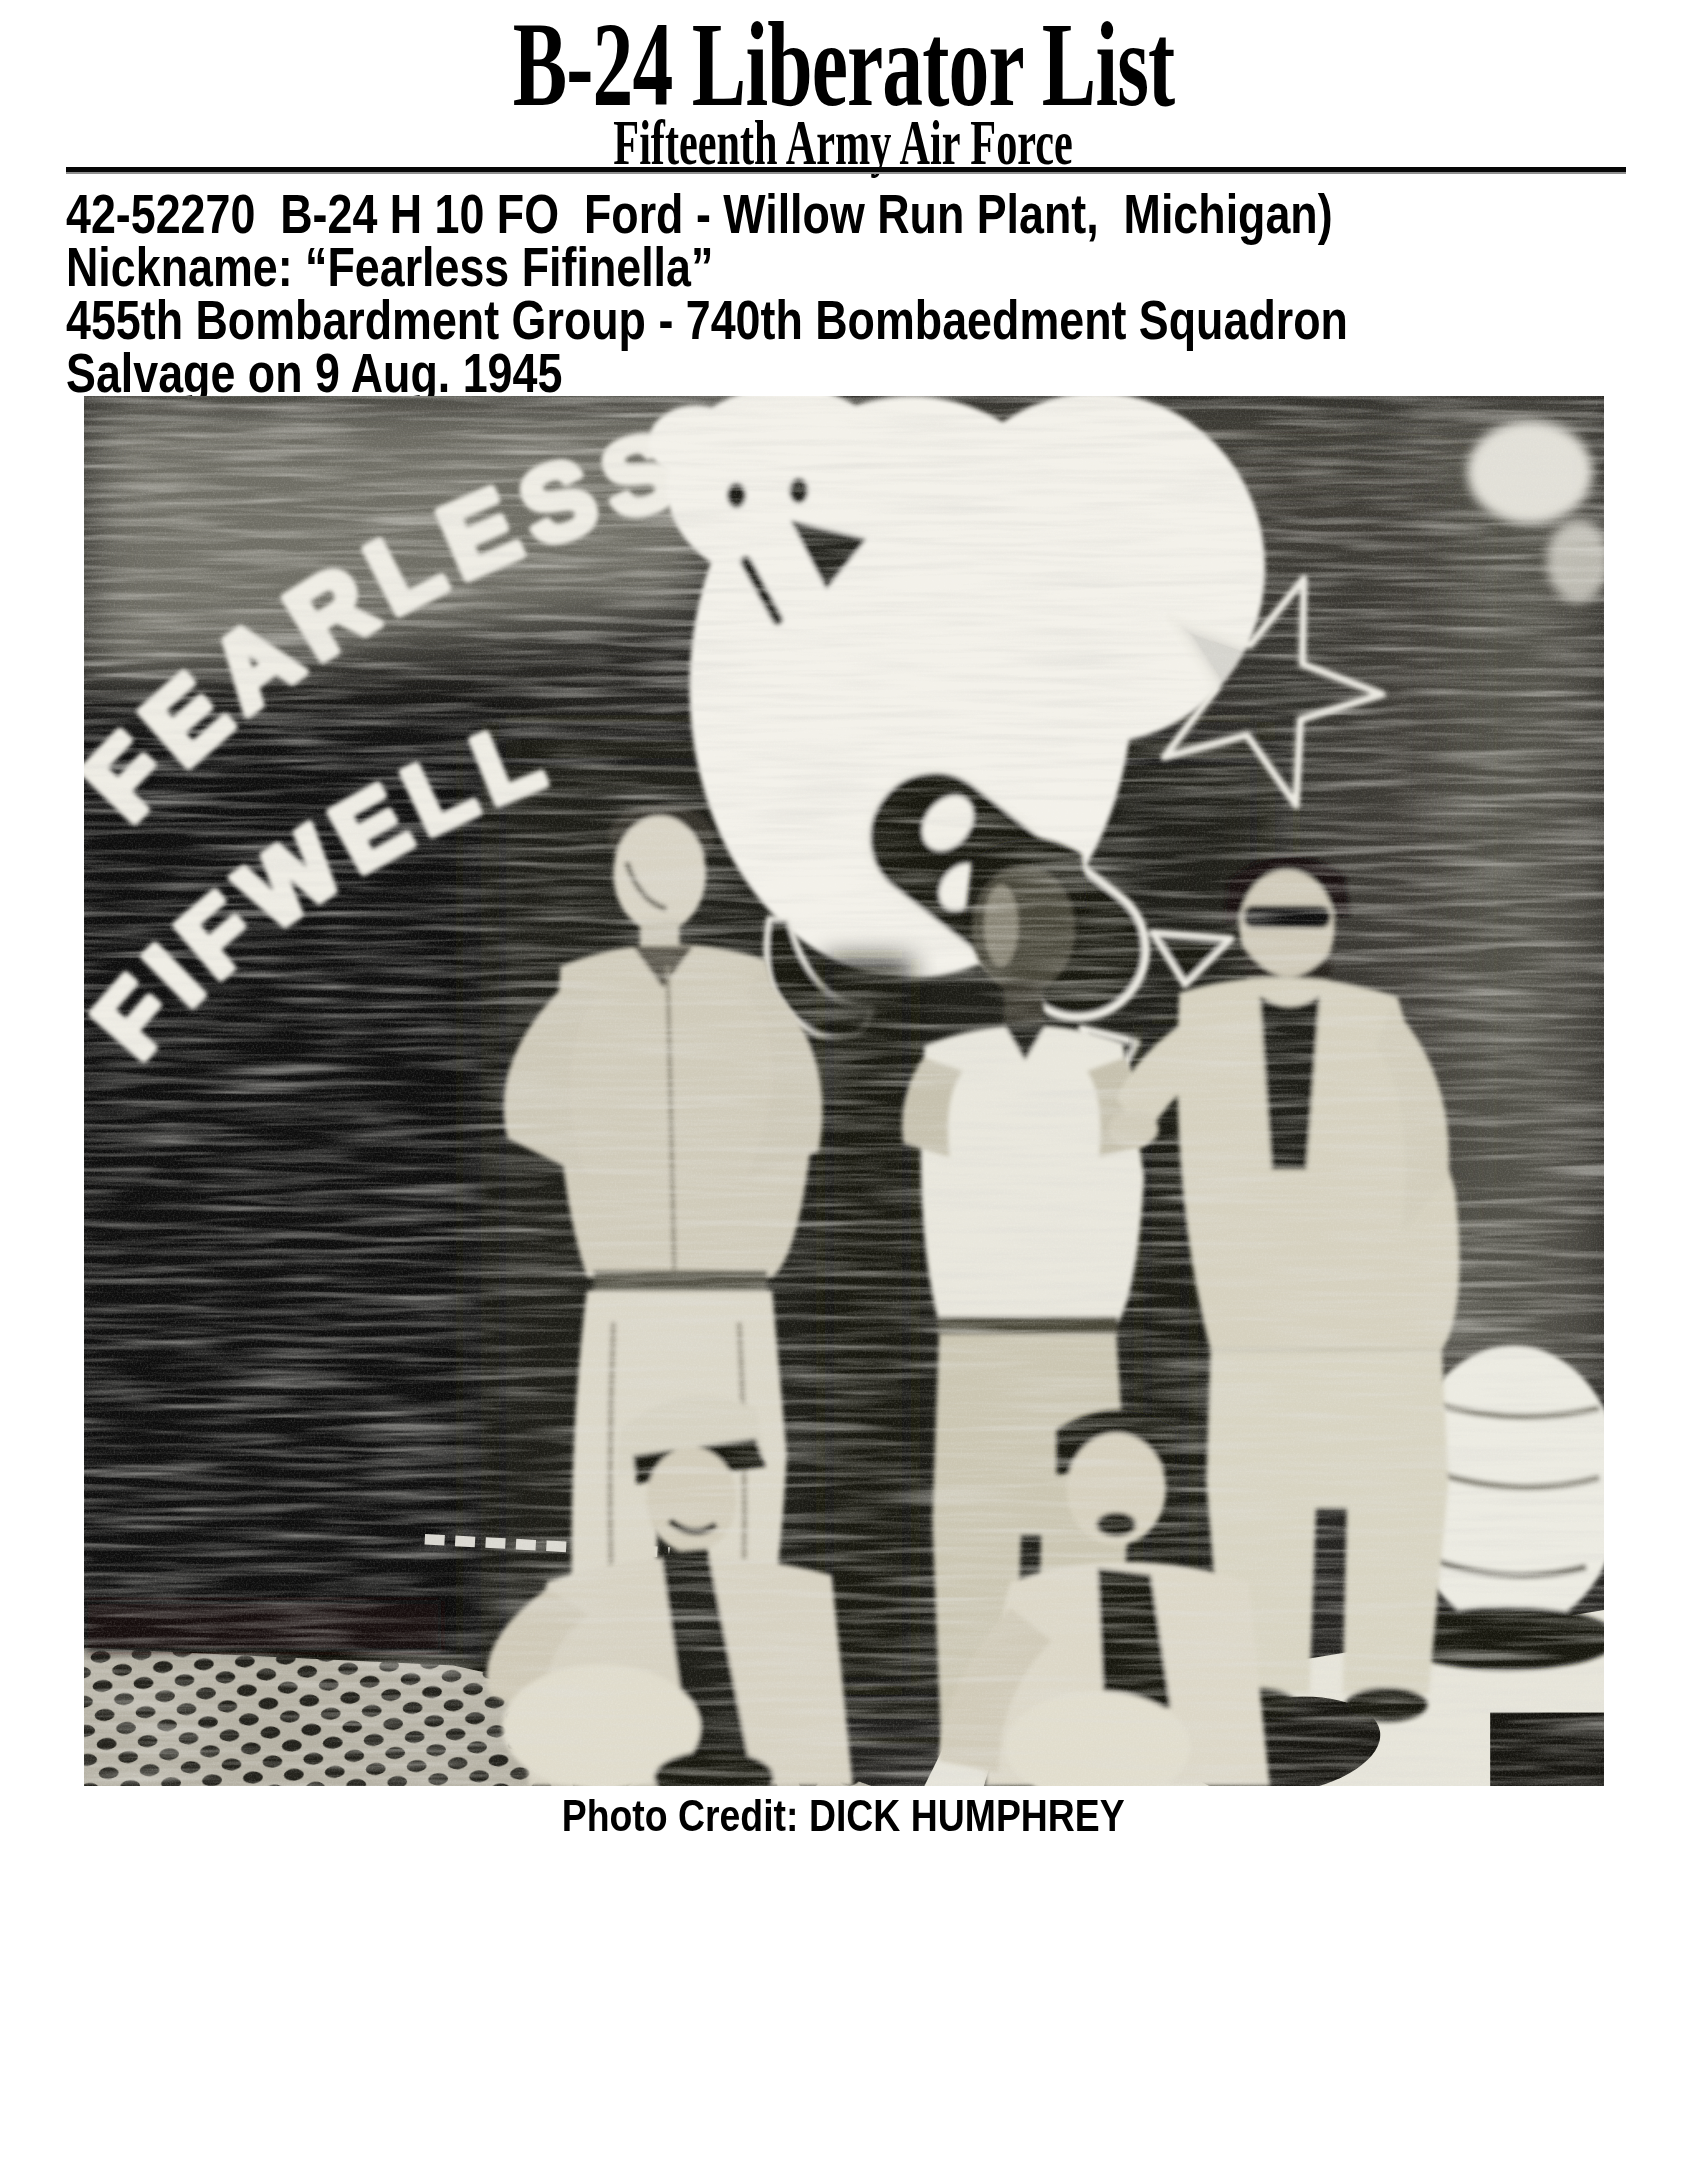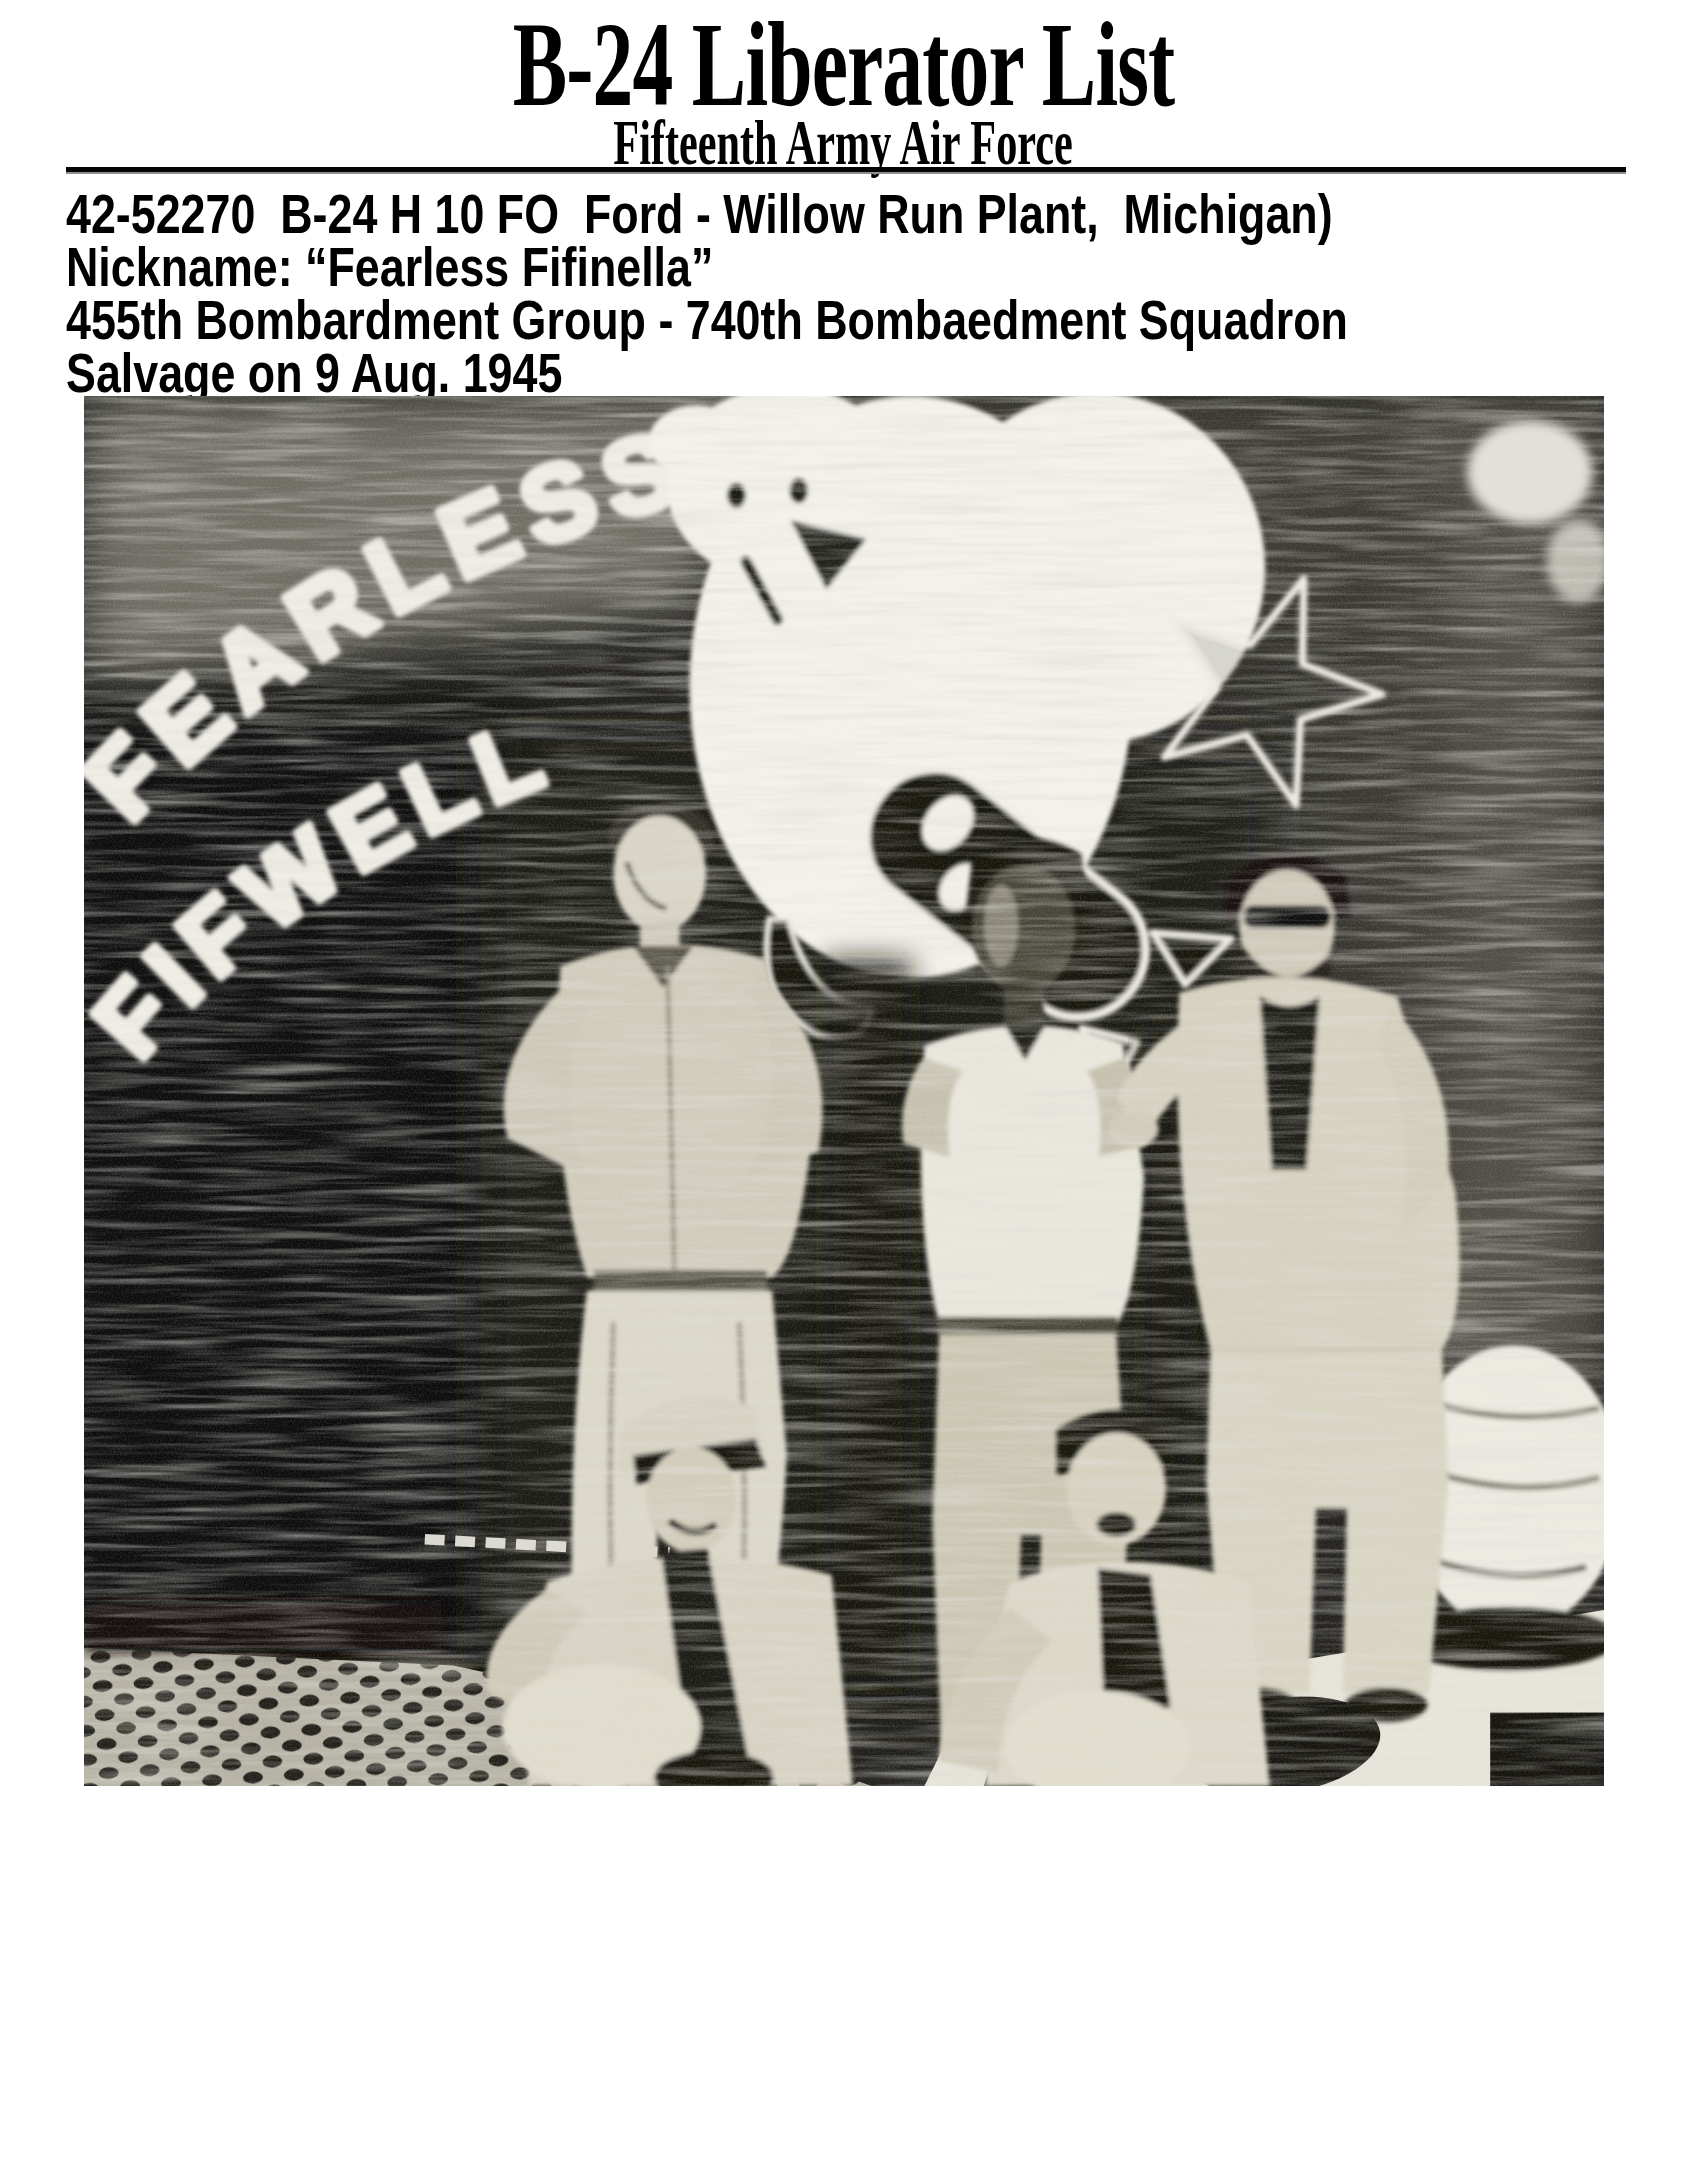--- a/index.html
+++ b/index.html
@@ -213,16 +213,19 @@
       <path d="M1400,1792 Q1570,1732 1760,1792 L1792,2101 L1362,2101 Q1362,1932 1400,1792 Z" fill="#dcd7c7"></path>
       <path d="M1532,1772 L1612,1782 L1642,1982 L1542,1992 Z" fill="#17160f"></path>
       <path d="M1400,1832 Q1300,1942 1292,2062 L1382,2082 Q1382,1962 1462,1882 Z" fill="#d0cab8"></path>
       <ellipse cx="1532" cy="2042" rx="140" ry="85" fill="#e1ddcd"></ellipse>
     </g>
 
     <rect width="2297" height="2101" fill="#000" filter="url(#streaks)" opacity=".5"></rect>
     <rect width="2297" height="2101" fill="#000" filter="url(#grain)" opacity=".18"></rect>
   </svg>
 
+  <div class="credit">
+    <span class="squeeze">Photo Credit: DICK HUMPHREY</span>
+  </div>
 
 
 </div>
 
 
 </body></html>

